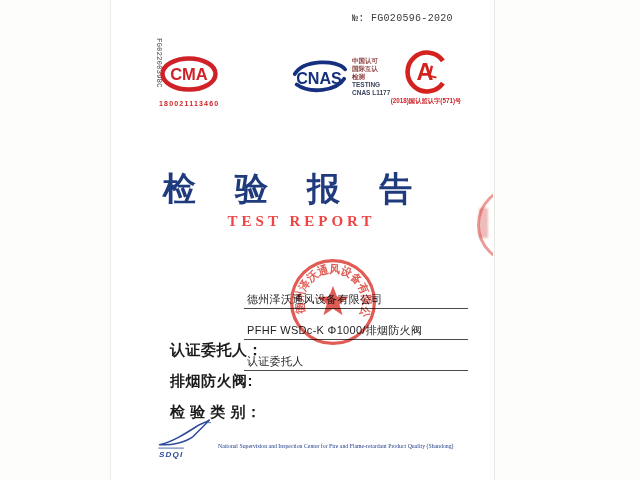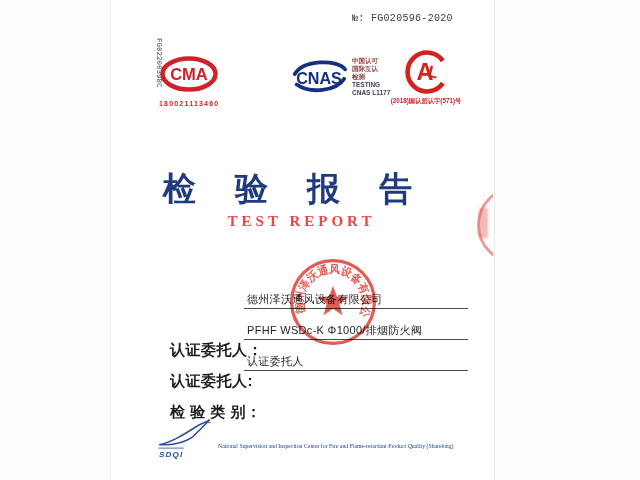--- a/index.html
+++ b/index.html
@@ -103,21 +103,21 @@
   <div class="title-zh">检 验 报 告</div>
   <div class="title-en">TEST REPORT</div>
 
   <div class="field-row" style="top:291px;">
     <span class="field-label">认证委托人：</span>
     <span class="field-line">
       <span class="field-value">德州泽沃通风设备有限公司</span>
     </span>
   </div>
   <div class="field-row" style="top:322px;">
-    <span class="field-label">认证委托人:</span>
+    <span class="field-label">排烟防火阀:</span>
     <span class="field-line">
       <span class="field-value">PFHF WSDc-K Φ1000/排烟防火阀</span>
     </span>
   </div>
   <div class="field-row" style="top:353px;">
     <span class="field-label">检 验 类 别：</span>
     <span class="field-line">
       <span class="field-value">认证委托人</span>
     </span>
   </div>

